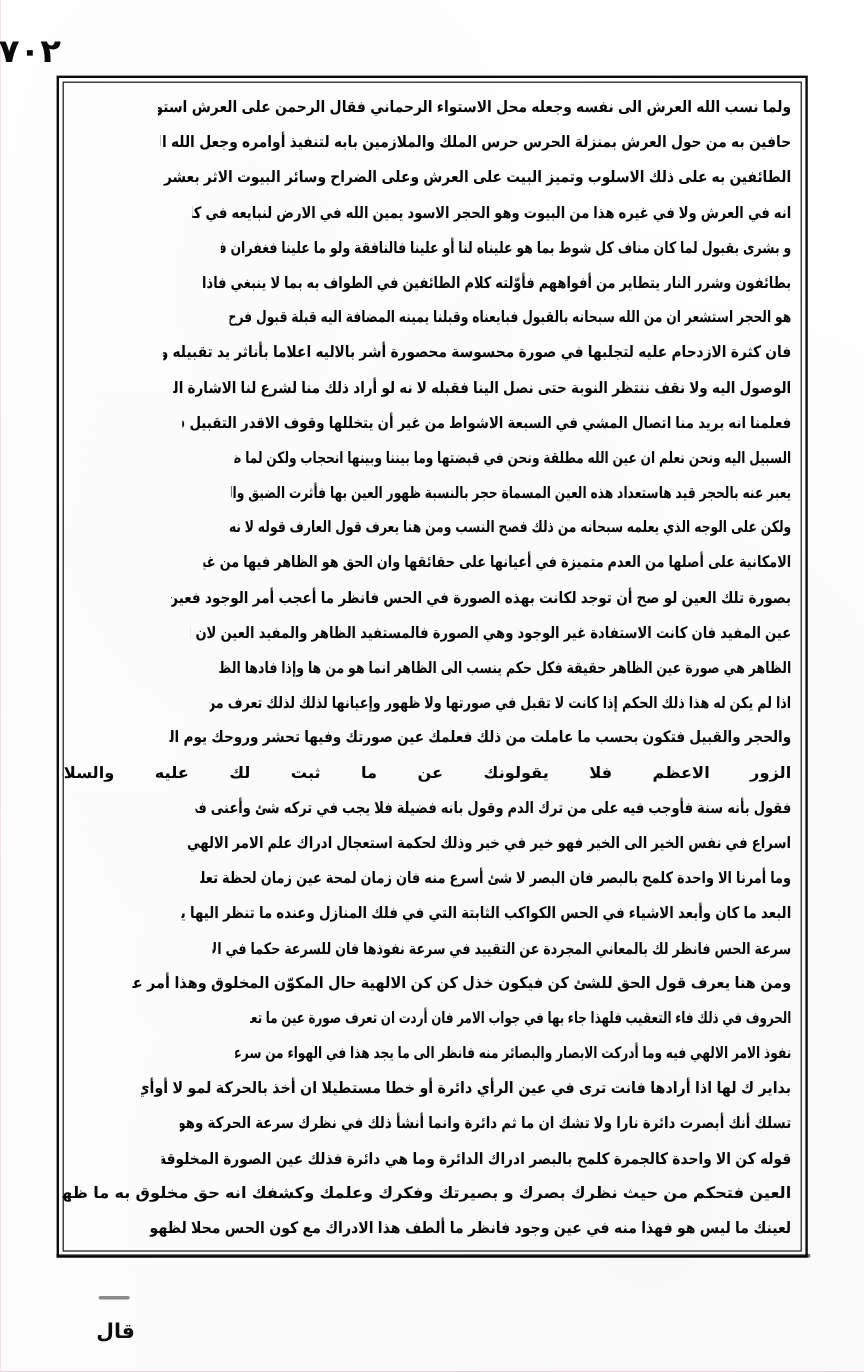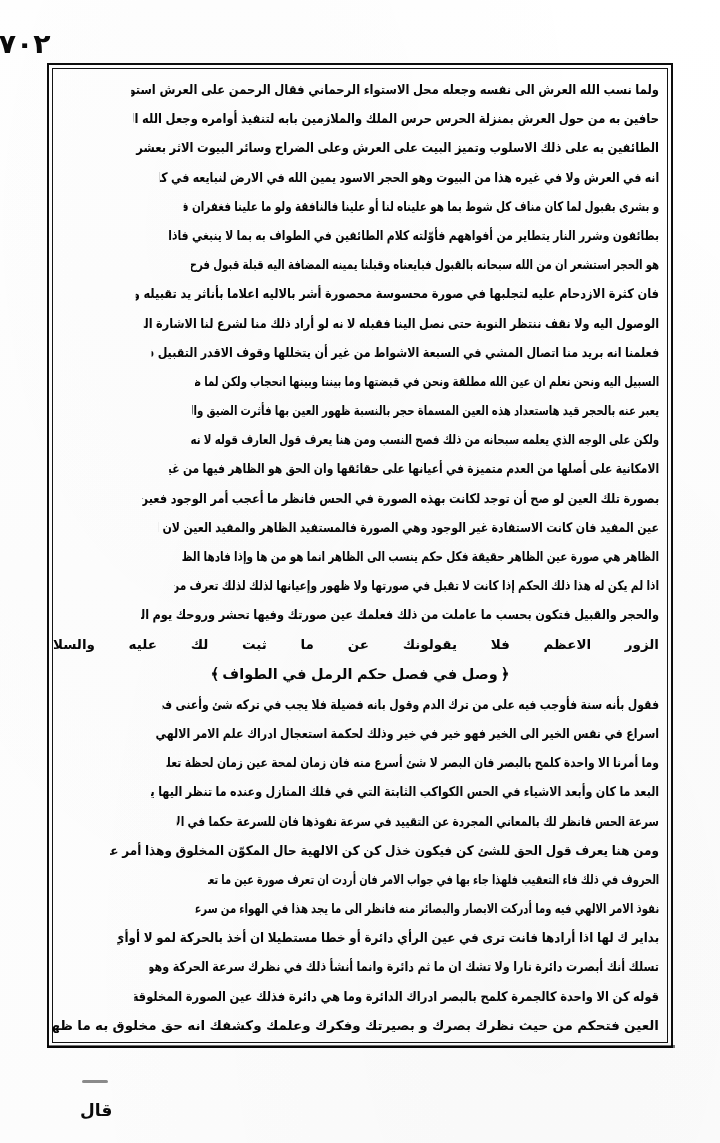--- a/index.html
+++ b/index.html
@@ -201,23 +201,20 @@
           <span class="line" style="transform: scaleX(0.7847);">ولكن على الوجه الذي يعلمه سبحانه من ذلك فصح النسب ومن هنا يعرف قول العارف قوله لا نه الا في الوجود لا الله والاعيان</span>
           <span class="line" style="transform: scaleX(0.8191);">الامكانية على أصلها من العدم متميزة في أعيانها على حقائقها وان الحق هو الظاهر فيها من غير ظرفية معقولة فيظهر</span>
           <span class="line" style="transform: scaleX(0.864);">بصورة تلك العين لو صح أن توجد لكانت بهذه الصورة في الحس فانظر ما أعجب أمر الوجود فعين المستفيد للوجود</span>
           <span class="line" style="transform: scaleX(0.837);">عين المفيد فان كانت الاستفادة غير الوجود وهي الصورة فالمستفيد الظاهر والمفيد العين لان الصورة التي نظهر بها</span>
           <span class="line" style="transform: scaleX(0.7969);">الظاهر هي صورة عين الظاهر حقيقة فكل حكم ينسب الى الظاهر انما هو من ها وإذا فادها الظاهر بظهوره حكم التأثير فيه</span>
           <span class="line" style="transform: scaleX(0.8105);">اذا لم يكن له هذا ذلك الحكم إذا كانت لا تقبل في صورتها ولا ظهور وإعيانها لذلك لذلك تعرف من هو الطائف والمطوف به</span>
           <span class="line" style="transform: scaleX(0.8664);">والحجر والقبيل فتكون بحسب ما عاملت من ذلك فعلمك عين صورتك وفيها تحشر وروحك يوم القيامة وذلك يترتب</span>
           <span class="line" style="transform: scaleX(1.0301);">الزور الاعظم فلا يقولونك عن ما ثبت لك عليه والسلام</span>
         </p>
 
-        <div class="section-heading">
-          <span class="orn">﴿</span><span>وصل في فصل حكم الرمل في الطواف</span><span class="orn">﴾</span>
-        </div>
 
         <p>
           <span class="line" style="transform: scaleX(0.8302);">فقول بأنه سنة فأوجب فيه على من ترك الدم وقول بانه فضيلة فلا يجب في تركه شئ وأعنى في طواف القدوم الرمل</span>
           <span class="line" style="transform: scaleX(0.8438);">اسراع في نفس الخير الى الخير فهو خير في خير وذلك لحكمة استعجال ادراك علم الامر الالهي فان الله تعالى يقول</span>
           <span class="line" style="transform: scaleX(0.8235);">وما أمرنا الا واحدة كلمح بالبصر فان البصر لا شئ أسرع منه فان زمان لمحة عين زمان لحظة تعلقه بالممو حولو كان في</span>
           <span class="line" style="transform: scaleX(0.8497);">البعد ما كان وأبعد الاشياء في الحس الكواكب الثابتة التي في فلك المنازل وعنده ما تنظر اليها يتعلق اللمح بها فهذه</span>
           <span class="line" style="transform: scaleX(0.8063);">سرعة الحس فانظر لك بالمعاني المجردة عن التقييد في سرعة نفوذها فان للسرعة حكما في الاشياء لا يكون لغير السرعة</span>
           <span class="line" style="transform: scaleX(0.918);">ومن هنا يعرف قول الحق للشئ كن فيكون خذل كن كن الالهية حال المكوّن المخلوق وهذا أمر عما يكون من</span>
           <span class="line" style="transform: scaleX(0.754);">الحروف في ذلك فاء التعقيب فلهذا جاء بها في جواب الامر فان أردت ان تعرف صورة عين ما تعرف صورة والعالم وظهوره وسرعة</span>
           <span class="line" style="transform: scaleX(0.7748);">نفوذ الامر الالهي فيه وما أدركت الابصار والبصائر منه فانظر الى ما يجد هذا في الهواء من سرعة الحركة بجمرة النارية النارفي</span>

